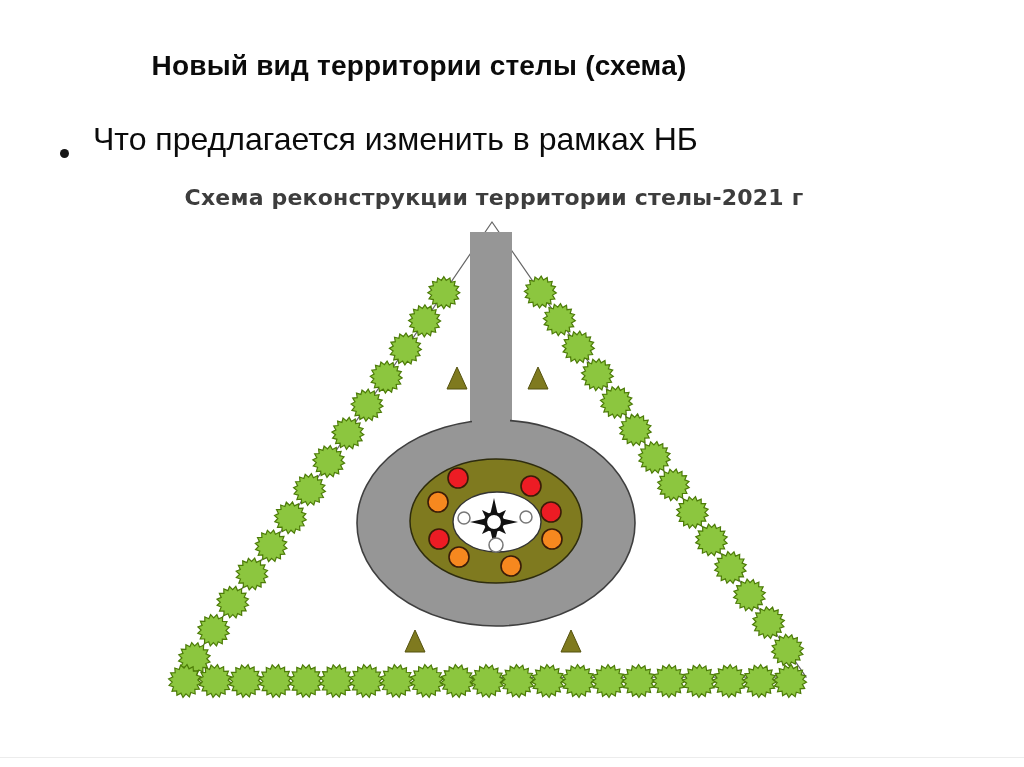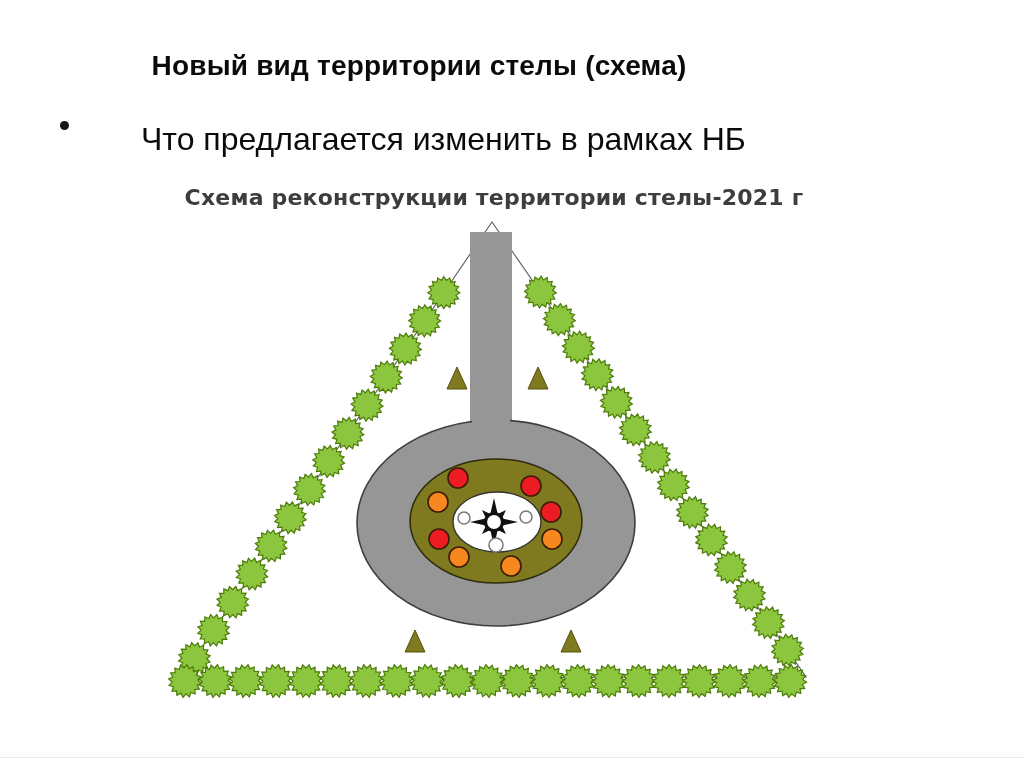--- a/index.html
+++ b/index.html
@@ -1,21 +1,21 @@
 <!DOCTYPE html>
 <html><head>
 <meta charset="utf-8">
 <style>
   html,body{margin:0;padding:0;background:#fff;}
   body{width:1024px;height:767px;position:relative;overflow:hidden;
        font-family:"Liberation Sans",sans-serif;}
   .slide{position:absolute;inset:0;background:#ffffff;}
   .slide-title{position:absolute;top:50px;left:0;width:838px;text-align:center;
        font-size:28px;font-weight:bold;color:#0b0b0b;letter-spacing:0.2px;}
-  .bullet-row{position:absolute;top:121px;left:60px;display:flex;align-items:flex-start;gap:48px;}
+  .bullet-row{position:absolute;top:121px;left:60px;display:flex;align-items:flex-end;}
   .bullet-marker{width:9px;height:9px;border-radius:50%;background:#151515;
        margin-right:24px;flex:0 0 auto;}
   .bullet-text{font-size:32px;color:#0b0b0b;white-space:nowrap;}
   .diagram-caption{position:absolute;top:185px;left:0;width:988px;text-align:center;
        font-family:"DejaVu Sans",sans-serif;font-weight:bold;font-size:22px;
        color:#3d3d3d;letter-spacing:0.2px;}
   #diagram-svg{position:absolute;left:0;top:0;}
   .bottom-border{position:absolute;left:0;top:757px;width:1024px;height:1px;
        background:#ececec;}
 </style>

